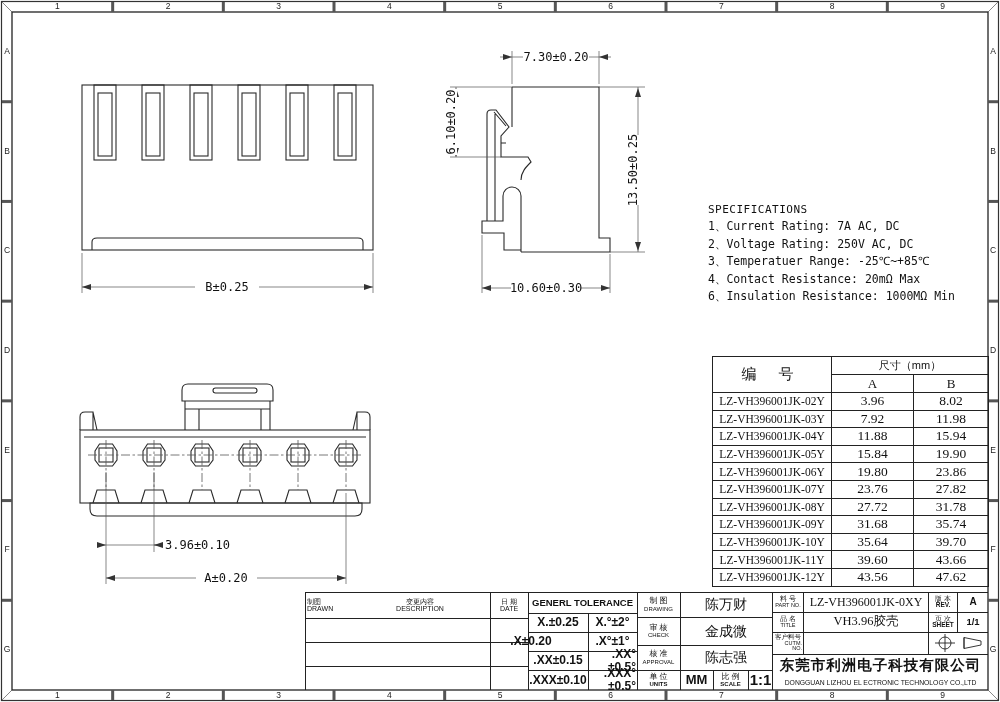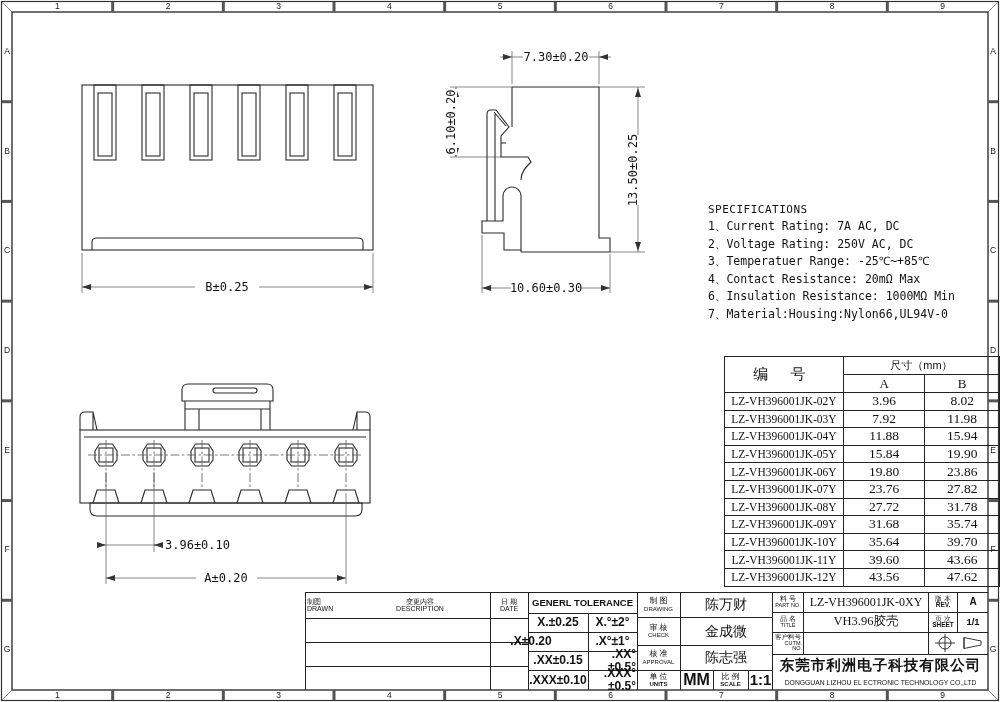--- a/index.html
+++ b/index.html
@@ -13,21 +13,21 @@
   .lblbg{fill:#fff;stroke:none;}
   text.dim{font-family:"DejaVu Sans Mono",monospace;font-size:12px;fill:#111;}
   .zone{position:absolute;font-size:8.5px;color:#222;text-align:center;line-height:11px;}
   
   .specs{position:absolute;left:708px;top:203px;width:292px;
          font-family:"DejaVu Sans Mono",monospace;font-size:11.5px;color:#111;}
   .specs .t{font-size:11px;letter-spacing:.5px;margin-bottom:2px;}
   .spec-line{line-height:17.5px;white-space:nowrap;}
   
   .ptable{position:absolute;left:712px;top:356px;}
-  table{border-collapse:collapse;table-layout:fixed;margin-left:12px;}
+  table{border-collapse:collapse;table-layout:fixed;}
   th,td{border:1px solid #222;padding:0;text-align:center;vertical-align:middle;
         font-family:"Liberation Serif",serif;overflow:hidden;white-space:nowrap;}
   th{font-weight:normal;}
   .c-part{width:118px;} .c-a{width:81px;} .c-b{width:74px;}
   .h-part{font-size:15px;letter-spacing:9px;font-family:"Liberation Sans",sans-serif;}
   .h-dim{font-size:11px;height:17px;font-family:"Liberation Sans",sans-serif;}
   .h-ab{font-size:13px;height:17px;}
   td.pn{font-size:11.5px;height:16.6px;}
   td.val{font-size:13.5px;}
   
@@ -214,21 +214,20 @@
     <text class="dim" x="226" y="582" text-anchor="middle">A±0.20</text>
   </svg>
 
   <div class="specs">
     <div class="t">SPECIFICATIONS</div>
     <div class="spec-line">1、Current Rating: 7A AC, DC</div>
     <div class="spec-line">2、Voltage Rating: 250V AC, DC</div>
     <div class="spec-line">3、Temperatuer Range: -25℃~+85℃</div>
     <div class="spec-line">4、Contact Resistance: 20mΩ Max</div>
     <div class="spec-line">6、Insulation Resistance: 1000MΩ Min</div>
-    <div class="spec-line">7、Material:Housing:Nylon66,UL94V-0</div>
   </div>
 
   <div class="ptable">
     <table>
       <thead>
         <tr>
           <th class="c-part h-part" rowspan="2">编 号</th>
           <th class="h-dim" colspan="2">尺寸（mm）</th>
         </tr>
         <tr>
@@ -360,21 +359,21 @@
     <div class="tcell name" style="left:681px;top:618px;width:90px;height:26px">金成微</div>
     <div class="tcell" style="left:638px;top:646px;width:41px;height:23px">
       <span class="cn8">核 准</span>
       <span class="en6">APPROVAL</span>
     </div>
     <div class="tcell name" style="left:681px;top:646px;width:90px;height:23px">陈志强</div>
     <div class="tcell" style="left:638px;top:671px;width:41px;height:18px">
       <span class="cn8">单 位</span>
       <span class="en6" style="font-weight:bold">UNITS</span>
     </div>
-    <div class="tcell" style="left:681px;top:671px;width:31px;height:18px;font-size:16px;font-weight:bold">MM</div>
+    <div class="tcell" style="left:681px;top:671px;width:31px;height:18px;font-size:13px;font-weight:bold">MM</div>
     <div class="tcell" style="left:714px;top:671px;width:33px;height:18px">
       <span class="cn8">比 例</span>
       <span class="en6" style="font-weight:bold">SCALE</span>
     </div>
     <div class="tcell" style="left:749px;top:671px;width:23px;height:18px;font-size:15px;font-weight:bold">1:1</div>
 
     <div class="tcell" style="left:774px;top:593px;width:28px;height:18px">
       <span class="cn7">料 号</span>
       <span class="en55">PART NO.</span>
     </div>

